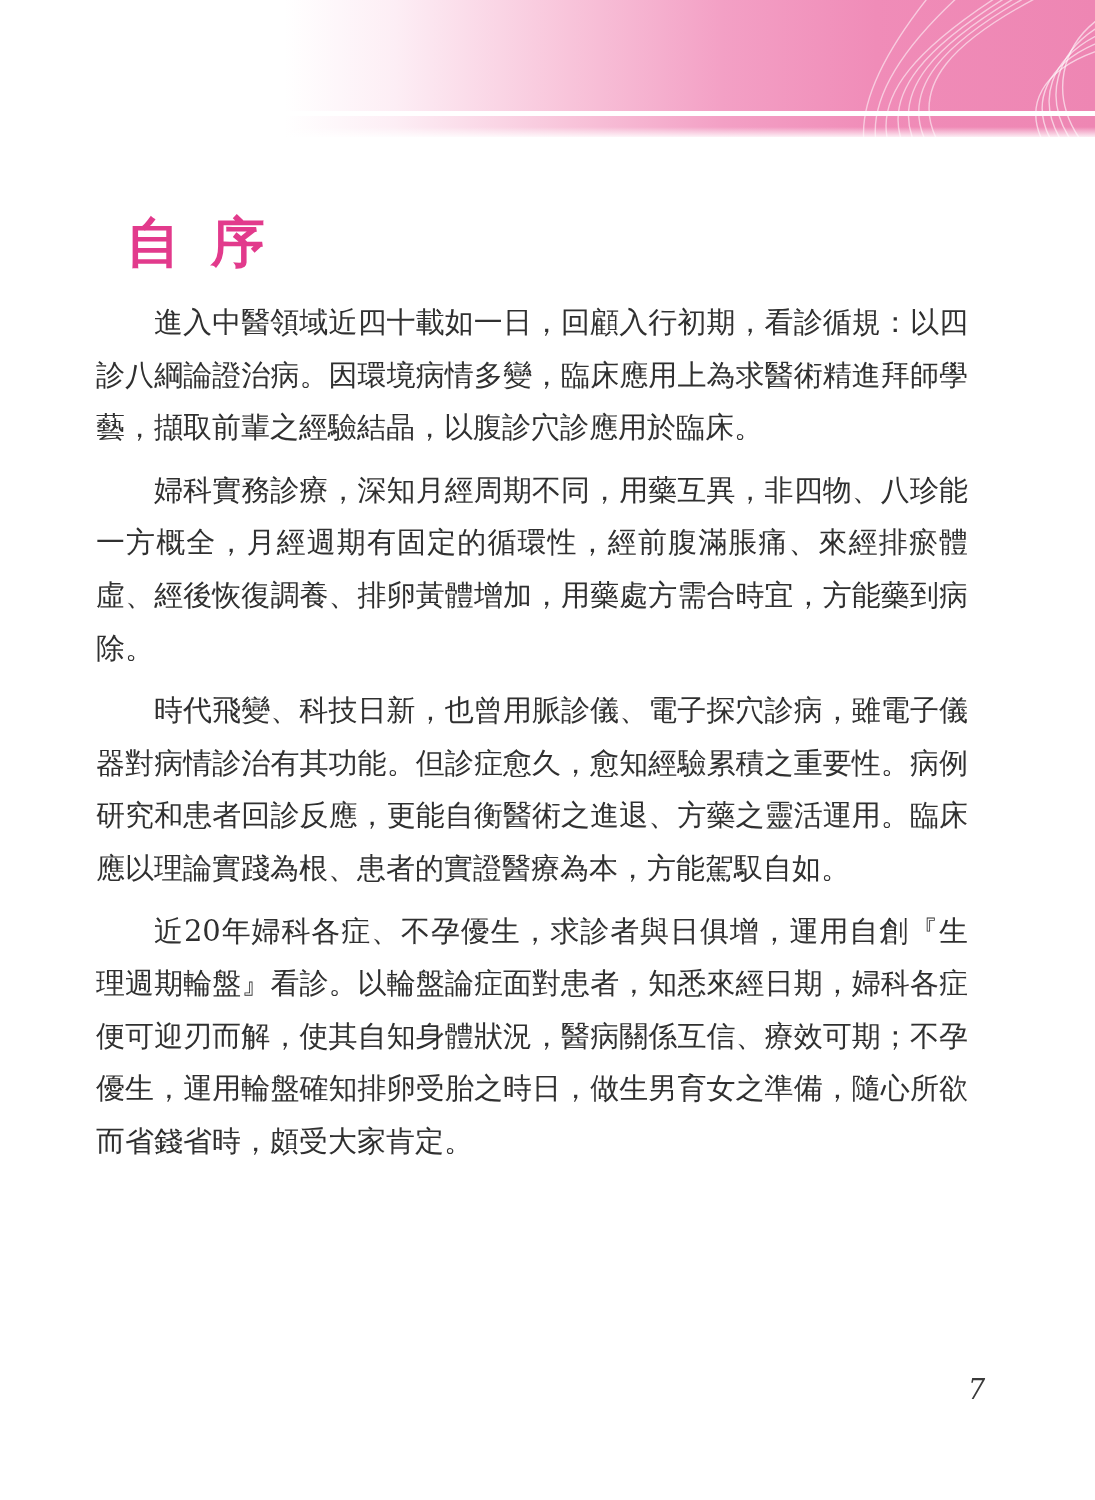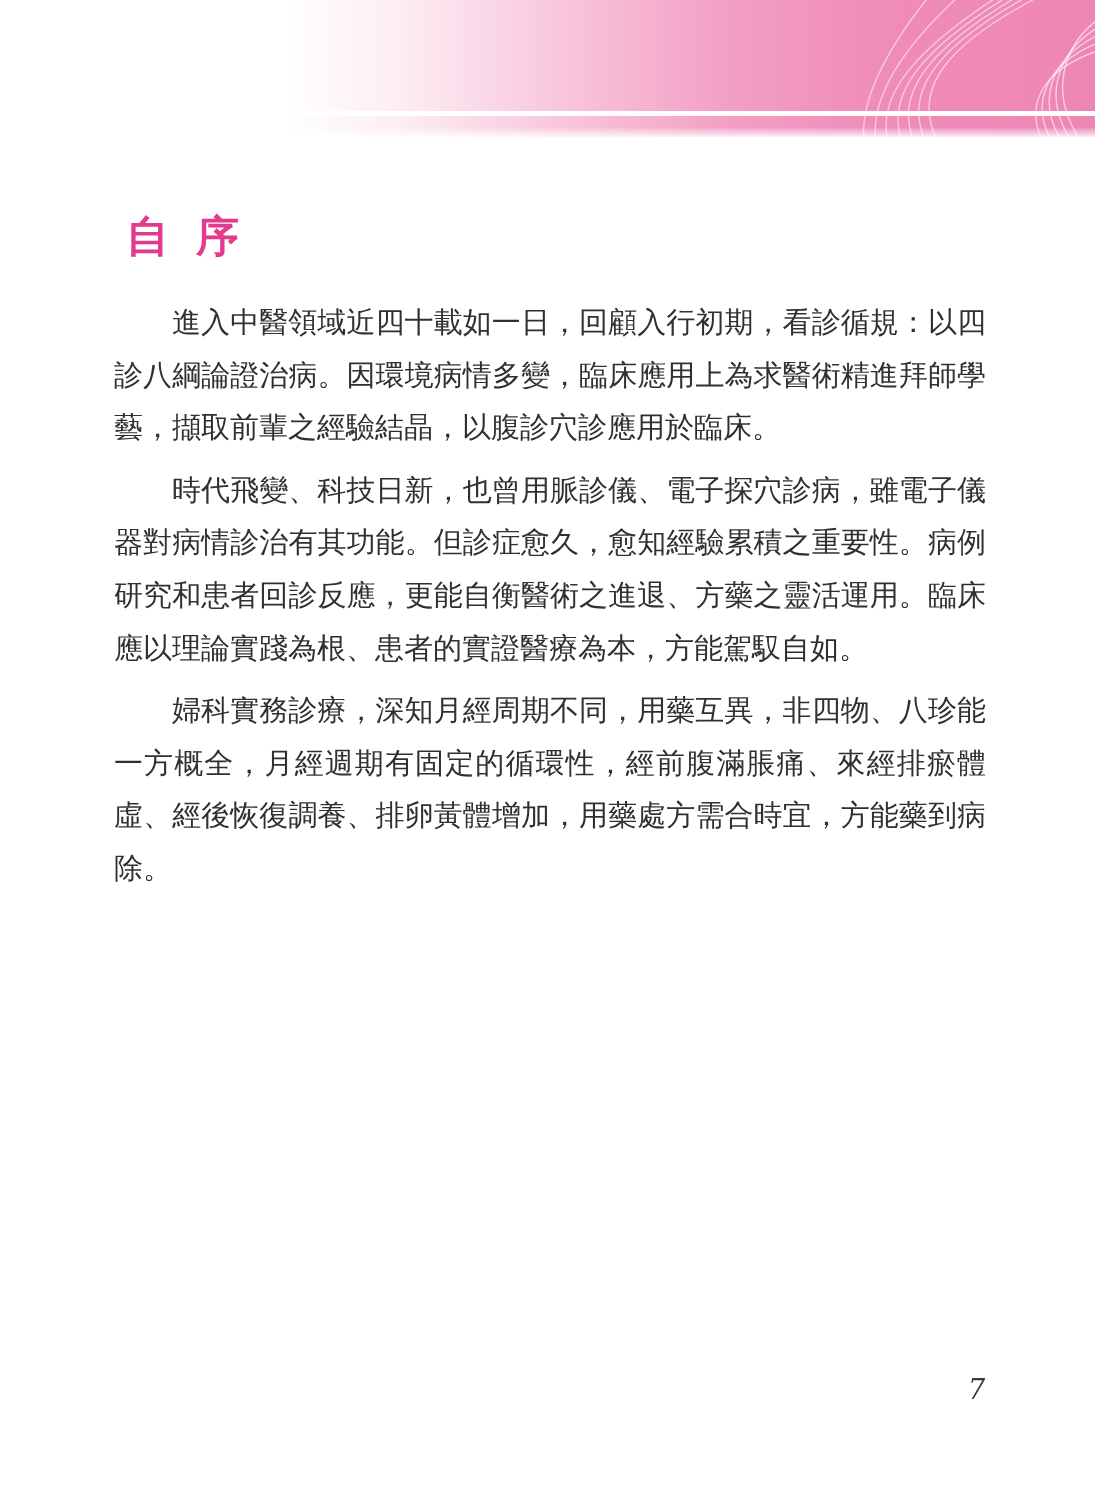--- a/index.html
+++ b/index.html
@@ -54,31 +54,31 @@
     height: 5px;
     background: #ffffff;
   }
 
   
   .title {
     position: absolute;
     left: 126px;
     top: 213px;
     margin: 0;
-    font-size: 43px;
+    font-size: 54px;
     font-weight: bold;
     letter-spacing: 6px;
     line-height: 1.1;
     font-family: "DejaVu Serif", serif;
   }
 
   
   .body-text {
     position: absolute;
-    left: 114px;
+    left: 96px;
     top: 296px;
     width: 872px;
   }
   .body-text p {
     margin: 0 0 10px 0;
     font-size: 29px;
     line-height: 52.6px;
     color: #303030;
     text-align: justify;
     text-justify: inter-ideograph;
@@ -121,19 +121,20 @@
         <path d="M 1100 50 C 1040 70, 1025 106, 1043 142"></path>
       </g>
     </svg>
     <div class="band-white-line"></div>
   </div>
 
   <h1 class="title" style="color: rgb(226, 58, 140);">自 序</h1>
 
   <div class="body-text">
     <p>進入中醫領域近四十載如一日，回顧入行初期，看診循規：以四診八綱論證治病。因環境病情多變，臨床應用上為求醫術精進拜師學藝，擷取前輩之經驗結晶，以腹診穴診應用於臨床。</p>
+    <p>婦科實務診療，深知月經周期不同，用藥互異，非四物、八珍能一方概全，月經週期有固定的循環性，經前腹滿脹痛、來經排瘀體虛、經後恢復調養、排卵黃體增加，用藥處方需合時宜，方能藥到病除。</p>
     <p>時代飛變、科技日新，也曾用脈診儀、電子探穴診病，雖電子儀器對病情診治有其功能。但診症愈久，愈知經驗累積之重要性。病例研究和患者回診反應，更能自衡醫術之進退、方藥之靈活運用。臨床應以理論實踐為根、患者的實證醫療為本，方能駕馭自如。</p>
-    <p>婦科實務診療，深知月經周期不同，用藥互異，非四物、八珍能一方概全，月經週期有固定的循環性，經前腹滿脹痛、來經排瘀體虛、經後恢復調養、排卵黃體增加，用藥處方需合時宜，方能藥到病除。</p>
+    <p>近20年婦科各症、不孕優生，求診者與日俱增，運用自創『生理週期輪盤』看診。以輪盤論症面對患者，知悉來經日期，婦科各症便可迎刃而解，使其自知身體狀況，醫病關係互信、療效可期；不孕優生，運用輪盤確知排卵受胎之時日，做生男育女之準備，隨心所欲而省錢省時，頗受大家肯定。</p>
   </div>
 
   <div class="page-number">7</div>
 
 </div>
 
 </body></html>

